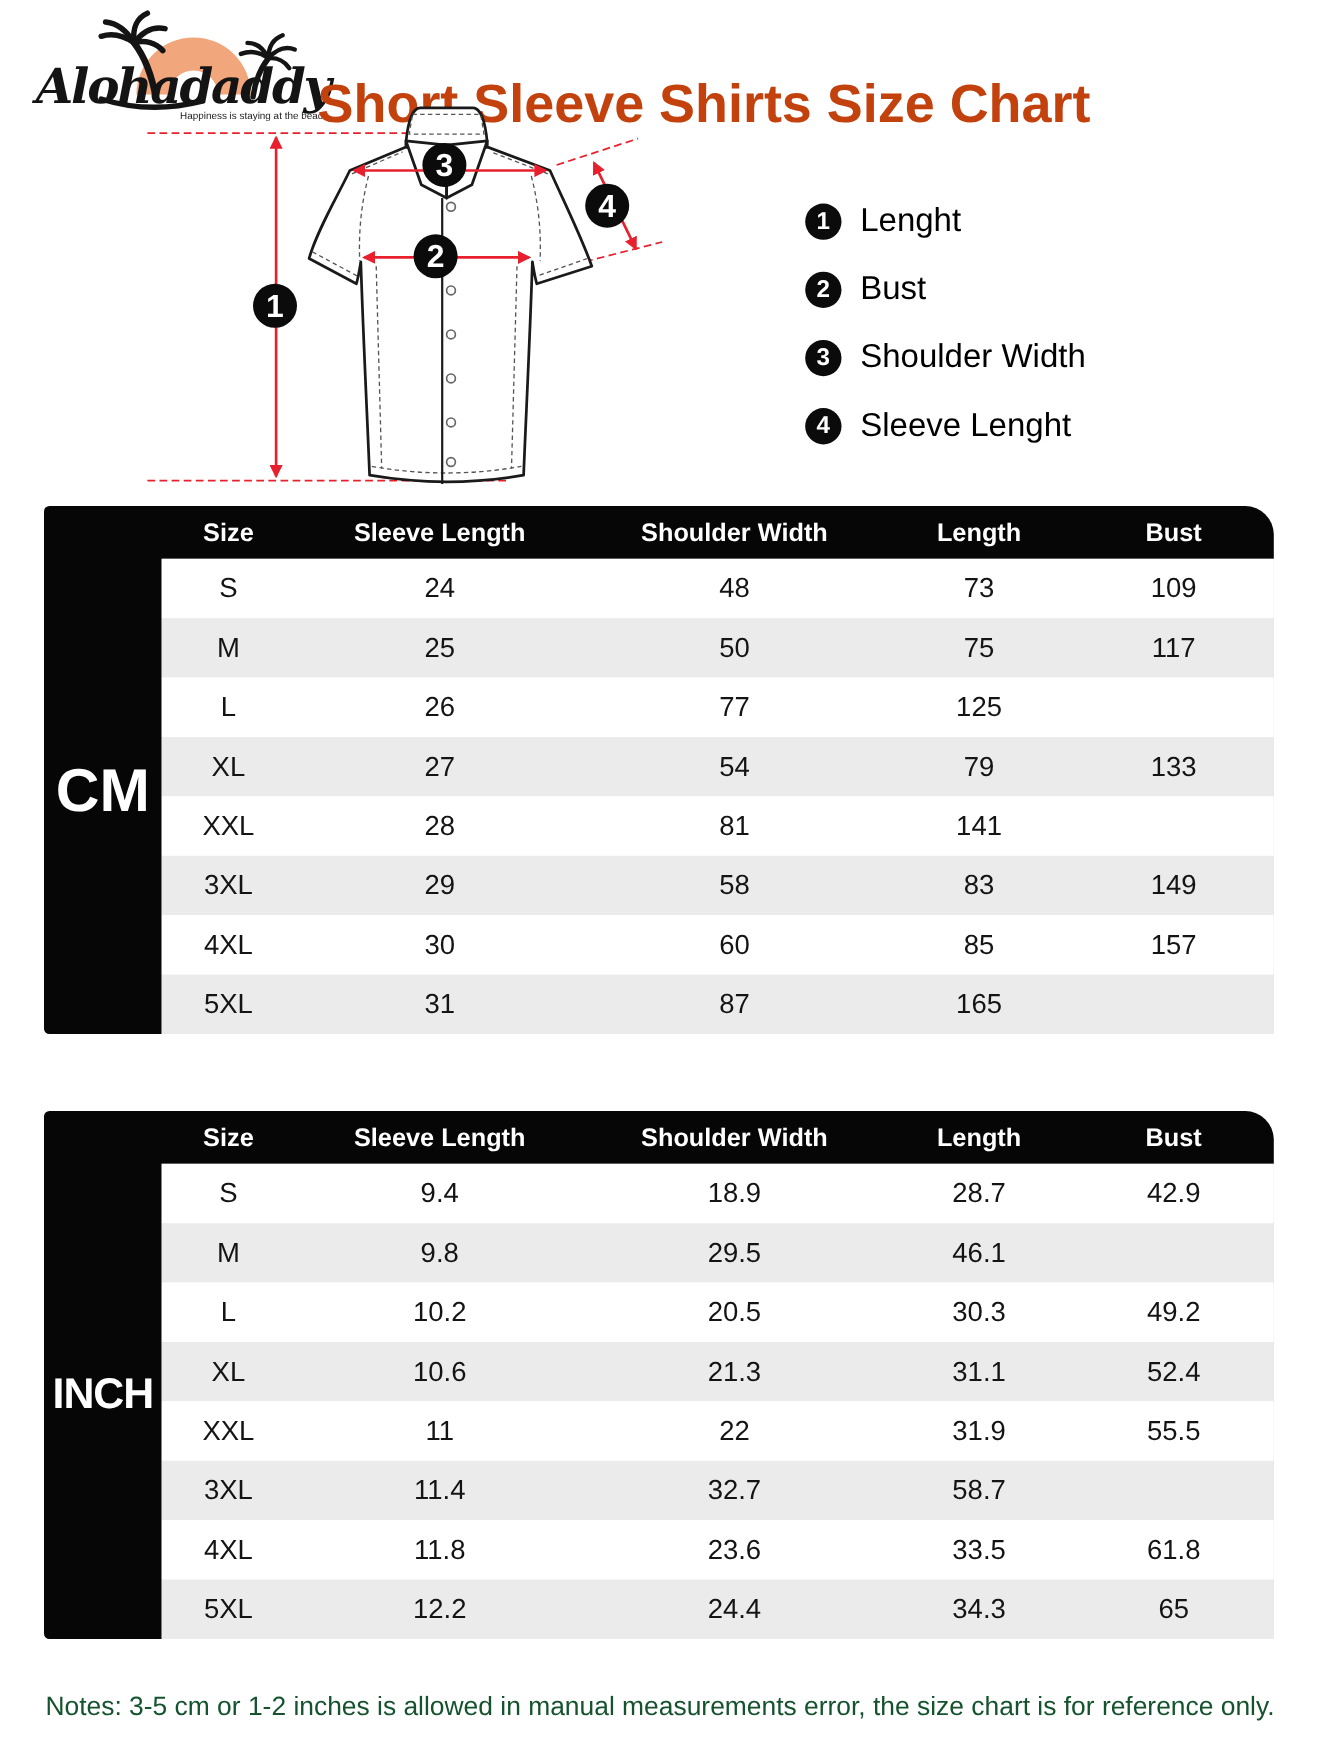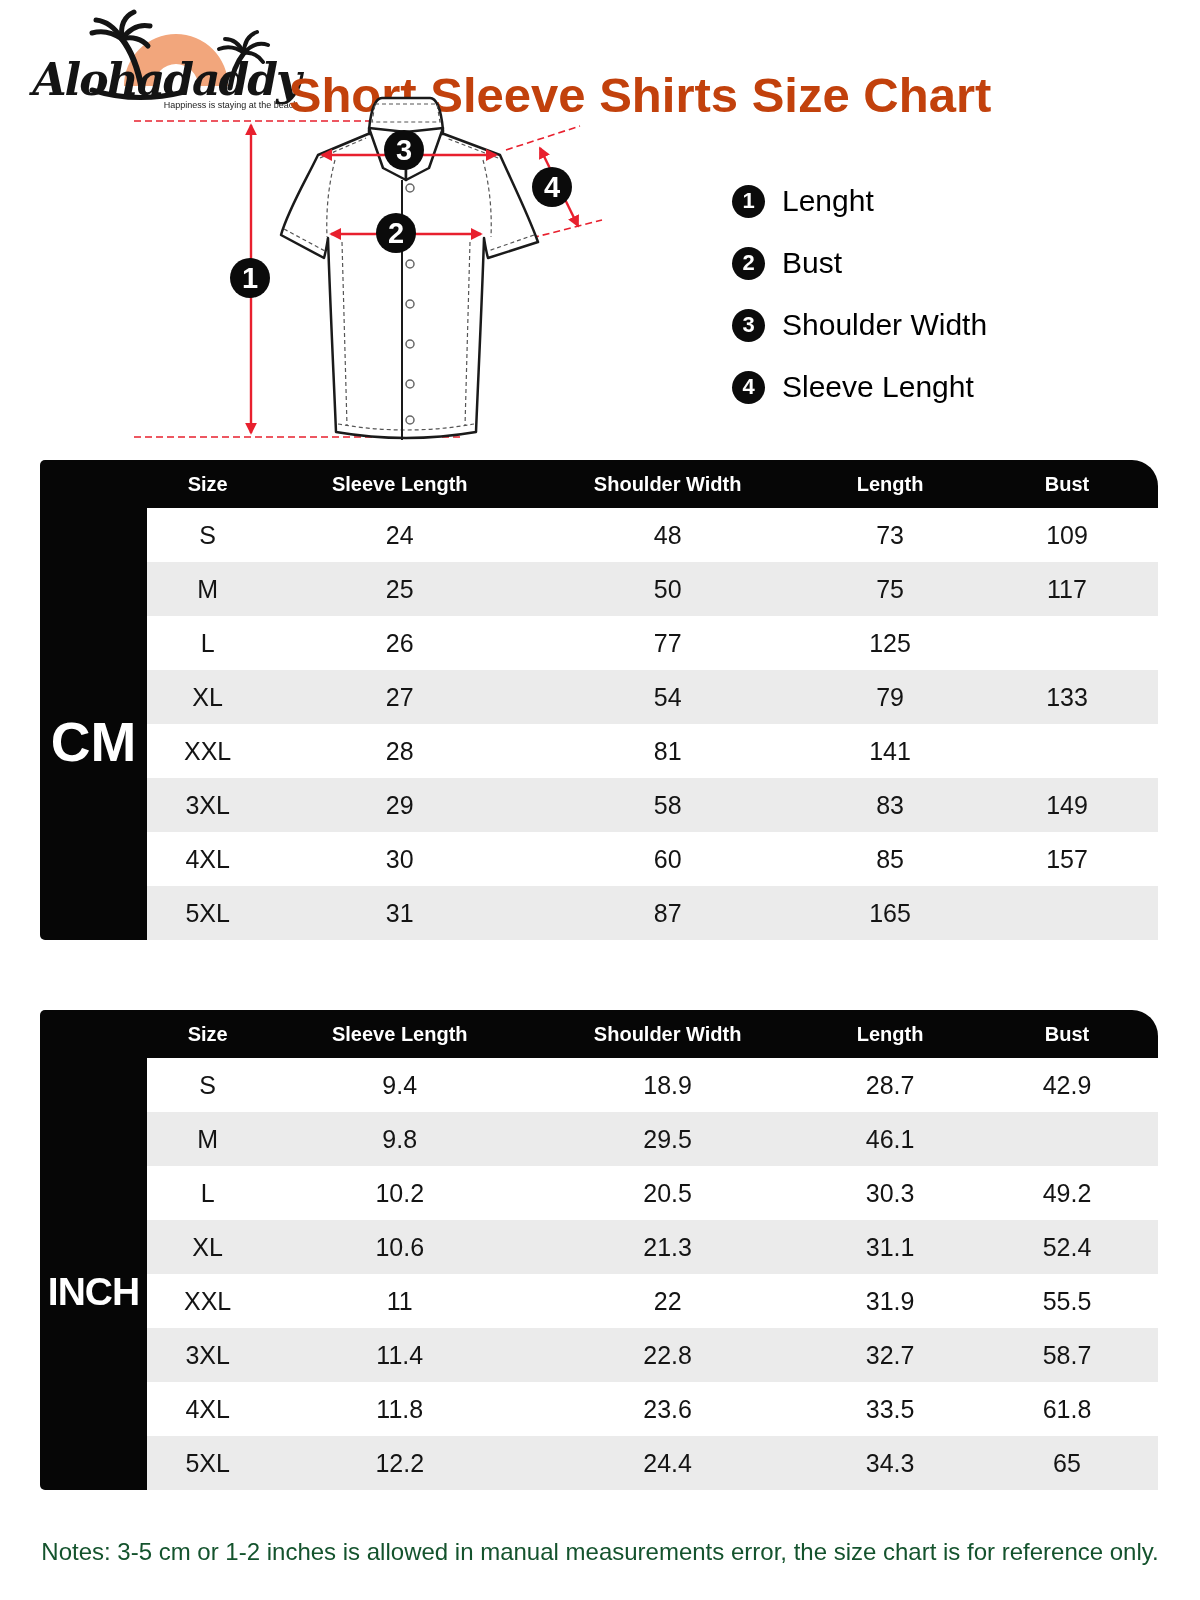--- a/index.html
+++ b/index.html
@@ -44,30 +44,30 @@
   .size-table{
     position:absolute;left:40px;width:1118px;height:480px;
     background:#060606;border-radius:5px 26px 5px 5px;
   }
   .size-table.cm{top:460px;}
   .size-table.inch{top:1010px;}
   .thead{
     height:48px;margin-left:107px;display:grid;
     grid-template-columns:12% 26% 27% 17% 18%;
     align-items:center;text-align:center;
-    color:#fff;font-weight:bold;font-size:20px;
+    color:#fff;font-weight:bold;font-size:23px;
   }
   .tbody{margin-left:107px;height:432px;background:#fff;}
   .trow{
     height:54px;display:grid;grid-template-columns:12% 26% 27% 17% 18%;
     align-items:center;text-align:center;font-size:25px;color:#141414;background:#fff;
   }
   .trow:nth-child(even){background:#EBEBEB;}
   .unit{
-    position:absolute;left:0;top:66px;width:107px;height:432px;
+    position:absolute;left:0;top:42px;width:107px;height:432px;
     display:flex;align-items:center;justify-content:center;
     color:#fff;font-weight:bold;
   }
   .cm .unit{font-size:55px;}
   .inch .unit{font-size:39px;letter-spacing:-1px;}
   
   .notes{
     position:absolute;left:0;top:1538px;width:1200px;text-align:center;
     font-size:24px;color:#14532d;
   }
@@ -308,21 +308,20 @@
       <div class="trow">
         <div class="tcell">XXL</div>
         <div class="tcell">11</div>
         <div class="tcell">22</div>
         <div class="tcell">31.9</div>
         <div class="tcell">55.5</div>
       </div>
       <div class="trow">
         <div class="tcell">3XL</div>
         <div class="tcell">11.4</div>
-        <div class="tcell">22.8</div>
         <div class="tcell">32.7</div>
         <div class="tcell">58.7</div>
       </div>
       <div class="trow">
         <div class="tcell">4XL</div>
         <div class="tcell">11.8</div>
         <div class="tcell">23.6</div>
         <div class="tcell">33.5</div>
         <div class="tcell">61.8</div>
       </div>

